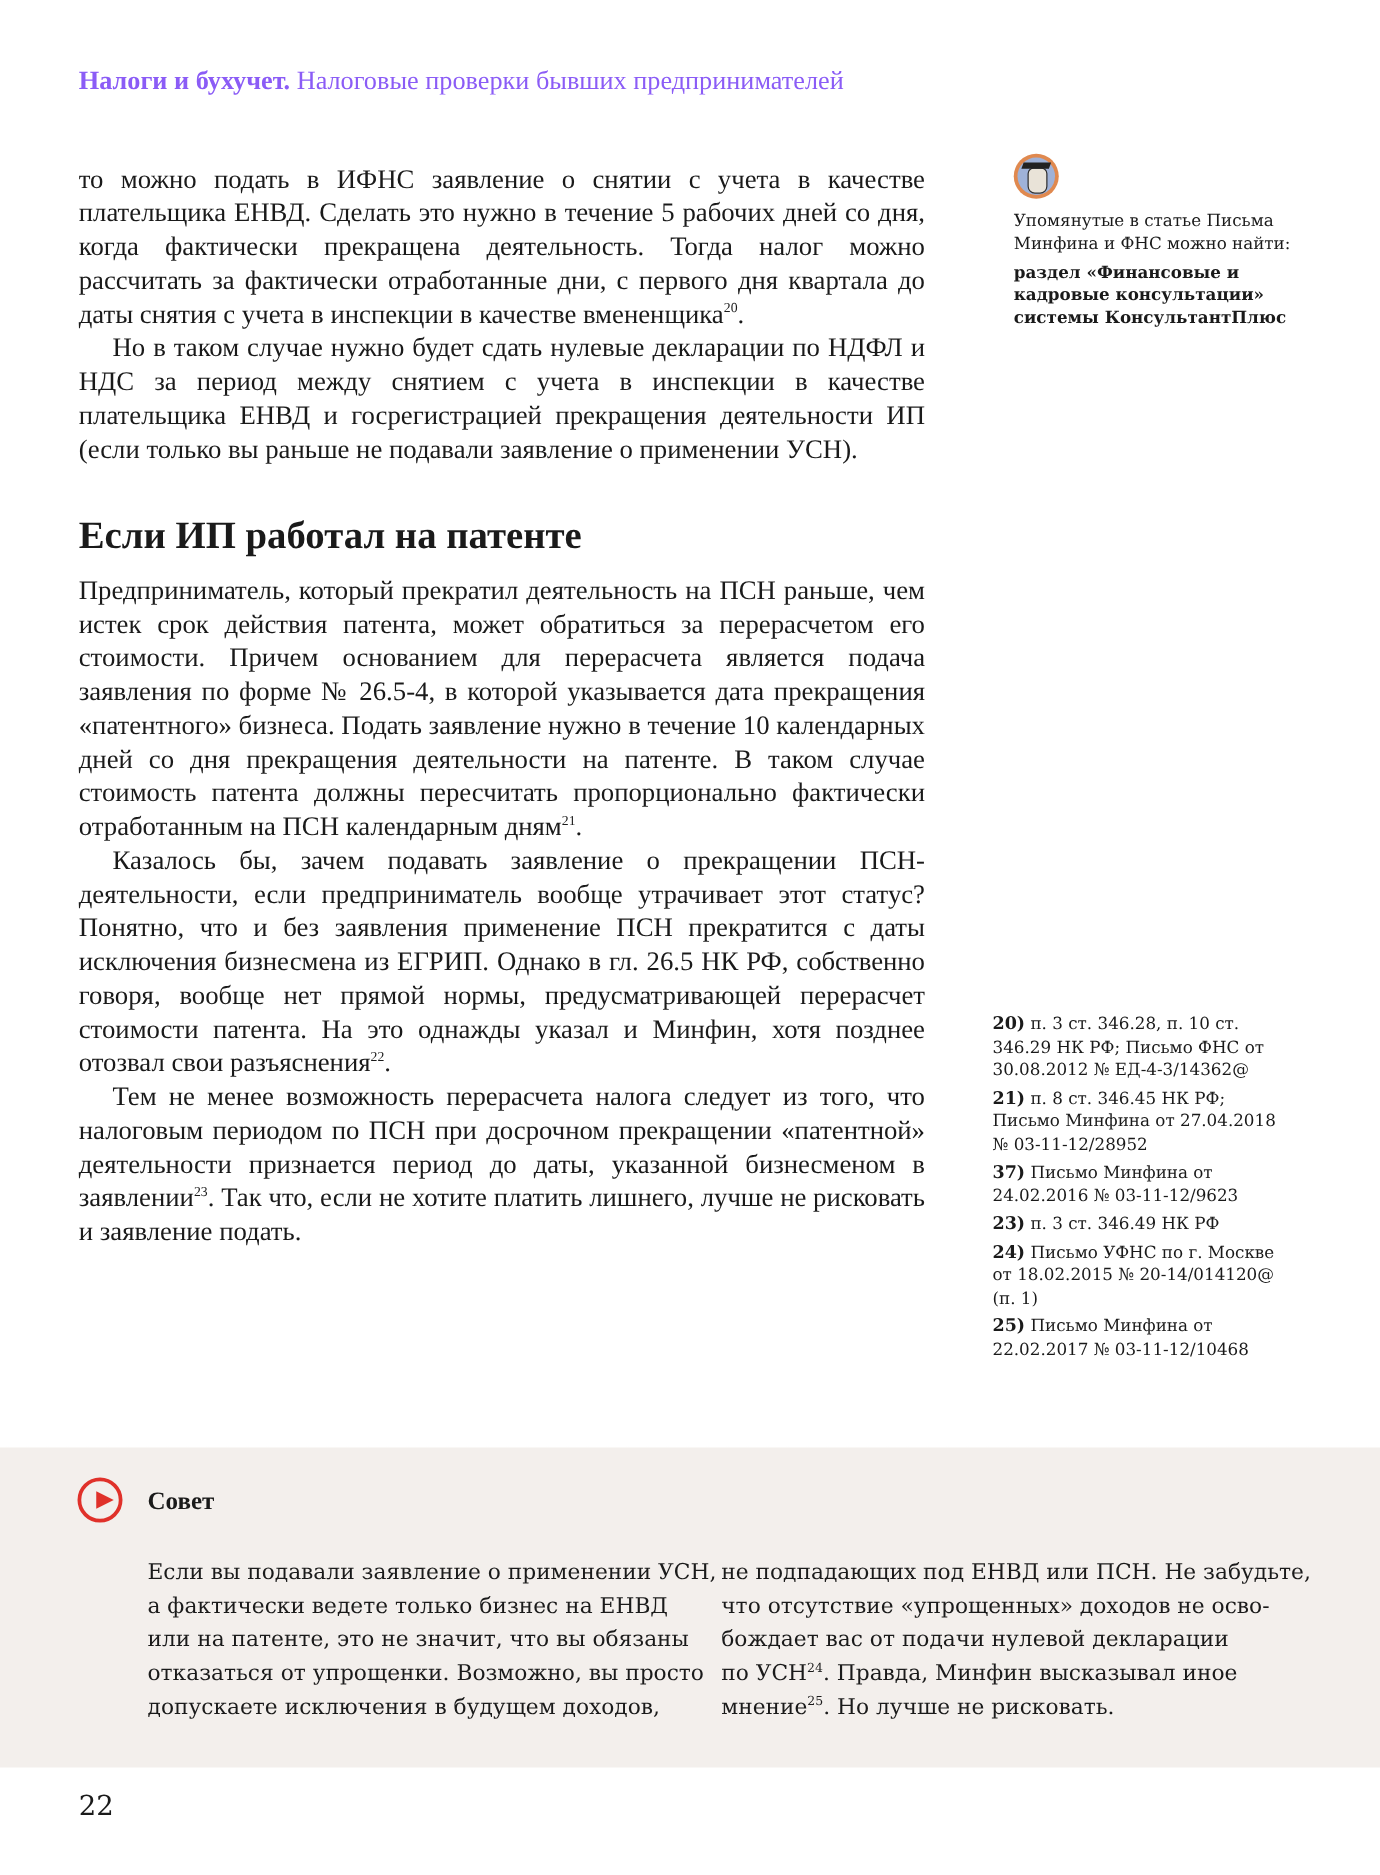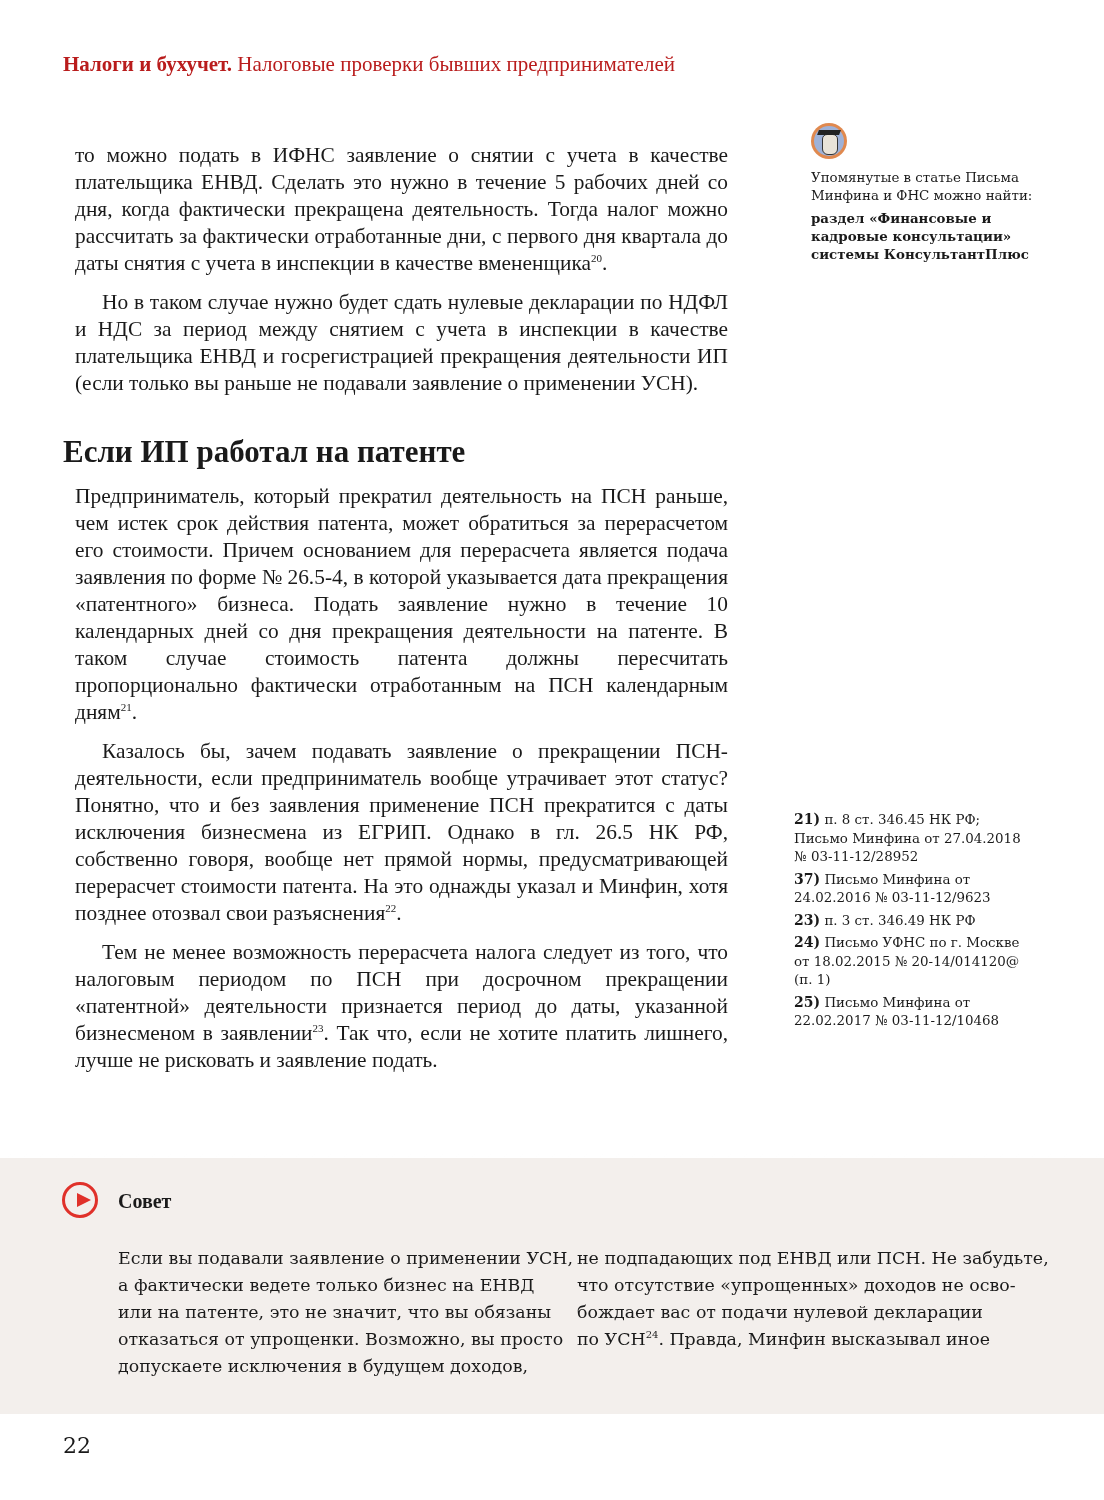--- a/index.html
+++ b/index.html
@@ -1,23 +1,23 @@
 <!DOCTYPE html>
 <html><head>
 <meta charset="utf-8">
 <style>
   html, body { margin: 0; padding: 0; background: #ffffff; }
   body { width: 1104px; height: 1500px; position: relative; overflow: hidden;
          font-family: "Liberation Serif", "DejaVu Serif", serif; color: #1a1a1a; }
 
-  .running-head { position: absolute; left: 63px; top: 52px; font-size: 21px; color: #b91c1c; white-space: nowrap; }
+  .running-head { position: absolute; left: 63px; top: 52px; font-size: 21px; color: #8b5cf6; white-space: nowrap; }
   .running-head b { font-weight: bold; }
 
   .main { position: absolute; left: 63px; top: 130px; width: 677px; font-size: 21.4px; line-height: 27px; }
-  .main p { margin: 12px; text-align: justify; hyphens: manual; }
+  .main p { margin: 0; text-align: justify; hyphens: manual; }
   .main p.indent { text-indent: 27px; }
   .main sup { font-size: 11px; line-height: 0; vertical-align: super; }
   .main h2 { font-size: 31px; font-weight: bold; margin: 40px 0 16px 0; line-height: 30px; letter-spacing: 0; }
 
   .side { position: absolute; left: 794px; width: 230px; font-size: 14.6px; line-height: 18px; font-family: "DejaVu Serif", serif; }
   .side-note { top: 123px; margin-left: 17px; }
   .avatar { width: 36px; height: 36px; border-radius: 50%; background: #e0894f; position: relative; margin-bottom: 10px; overflow: hidden; }
   .avatar .inner { position: absolute; left: 3px; top: 3px; width: 30px; height: 30px; border-radius: 50%; background: #9fb2d8; }
   .avatar .face { position: absolute; left: 11px; top: 11px; width: 14px; height: 19px; background: #e9e3d8; border-radius: 5px 5px 6px 6px; border: 1px solid #333; }
   .avatar .cap { position: absolute; left: 7px; top: 7px; width: 22px; height: 5px; background: #222; transform: skewX(-20deg); }
@@ -65,20 +65,21 @@
   <div class="avatar">
     <div class="inner"></div>
       <div class="face"></div>
       <div class="cap"></div>
   </div>
   <p class="intro">Упомянутые в статье Письма Минфина и ФНС можно найти:</p>
   <p class="bold">раздел «Финансовые и кадровые консультации» системы КонсультантПлюс</p>
 </div>
 
 <div class="side footnotes">
+  <div class="fn"><b>20)</b> <span>п. 3 ст. 346.28, п. 10 ст. 346.29 НК РФ; Письмо ФНС от 30.08.2012 № ЕД-4-3/14362@</span></div>
   <div class="fn"><b>21)</b> <span>п. 8 ст. 346.45 НК РФ; Письмо Минфина от 27.04.2018 № 03-11-12/28952</span></div>
   <div class="fn"><b>37)</b> <span>Письмо Минфина от 24.02.2016 № 03-11-12/9623</span></div>
   <div class="fn"><b>23)</b> <span>п. 3 ст. 346.49 НК РФ</span></div>
   <div class="fn"><b>24)</b> <span>Письмо УФНС по г. Москве от 18.02.2015 № 20-14/014120@ (п. 1)</span></div>
   <div class="fn"><b>25)</b> <span>Письмо Минфина от 22.02.2017 № 03-11-12/10468</span></div>
 </div>
 
 <div class="tip">
   <div class="tip-edge"></div>
   <div class="tip-icon"></div>
@@ -88,16 +89,17 @@
     <span class="ln">а фактически ведете только бизнес на ЕНВД</span>
     <span class="ln">или на патенте, это не значит, что вы обязаны</span>
     <span class="ln">отказаться от упрощенки. Возможно, вы просто</span>
     <span class="ln">допускаете исключения в будущем доходов,</span>
   </div>
   <div class="tip-col c2">
     <span class="ln">не подпадающих под ЕНВД или ПСН. Не забудьте,</span>
     <span class="ln">что отсутствие «упрощенных» доходов не осво-</span>
     <span class="ln">бождает вас от подачи нулевой декларации</span>
     <span class="ln"><span>по УСН</span><sup>24</sup><span>. Правда, Минфин высказывал иное</span></span>
+    <span class="ln"><span>мнение</span><sup>25</sup><span>. Но лучше не рисковать.</span></span>
   </div>
 </div>
 
 <div class="page-number">22</div>
 
 </body></html>

